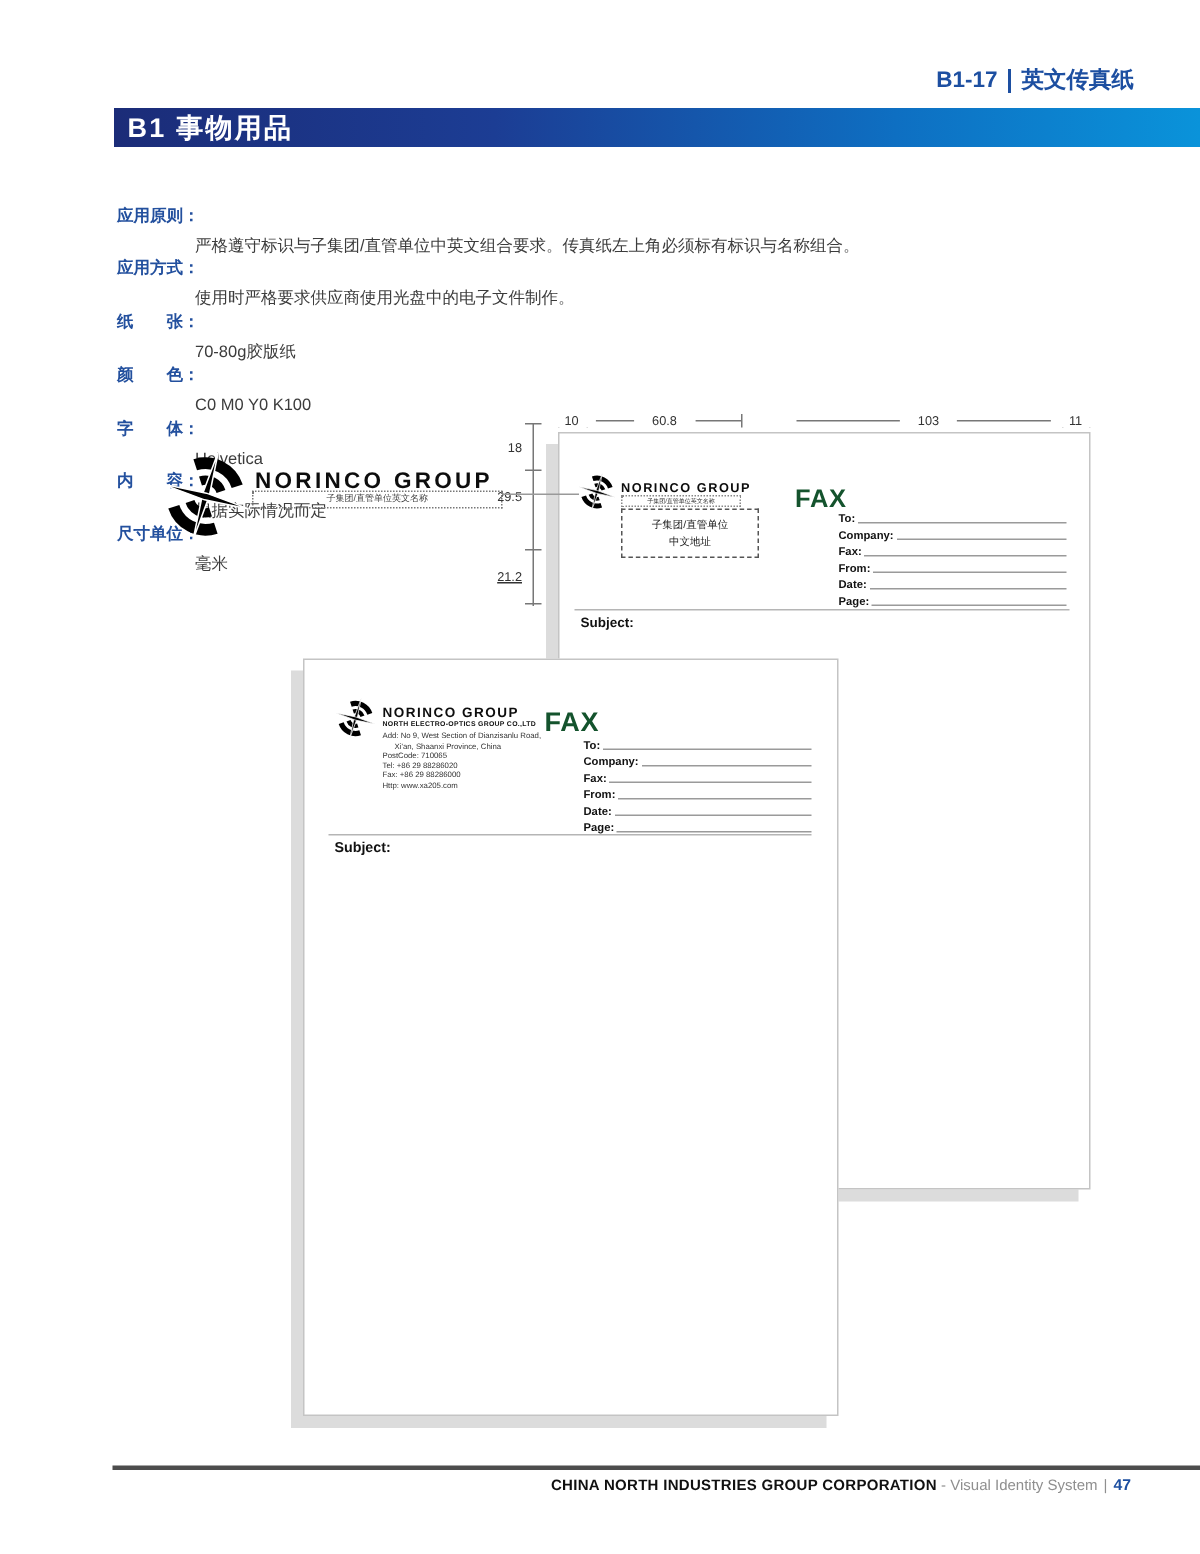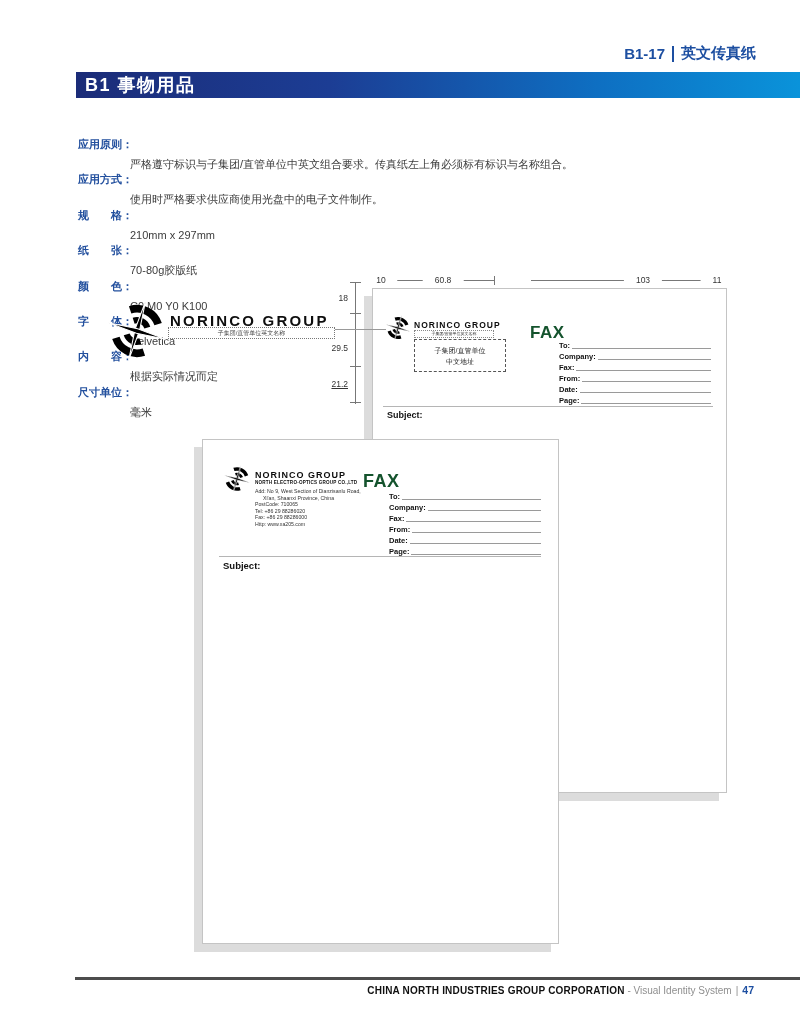--- a/index.html
+++ b/index.html
@@ -106,24 +106,20 @@
   <div class="specs">
     <div class="spec-row">
       <span class="spec-label">应用原则：</span>
       <span class="spec-value">严格遵守标识与子集团/直管单位中英文组合要求。传真纸左上角必须标有标识与名称组合。</span>
     </div>
     <div class="spec-row">
       <span class="spec-label">应用方式：</span>
       <span class="spec-value">使用时严格要求供应商使用光盘中的电子文件制作。</span>
     </div>
     <div class="spec-row">
-      <span class="spec-label">规　　格：</span>
-      <span class="spec-value">210mm x 297mm</span>
-    </div>
-    <div class="spec-row">
       <span class="spec-label">纸　　张：</span>
       <span class="spec-value">70-80g胶版纸</span>
     </div>
     <div class="spec-row">
       <span class="spec-label">颜　　色：</span>
       <span class="spec-value">C0 M0 Y0 K100</span>
     </div>
     <div class="spec-row">
       <span class="spec-label">字　　体：</span>
       <span class="spec-value">Helvetica</span>
@@ -141,30 +137,30 @@
   <div class="hline" style="left:372px;width:122px;"></div>
   <div class="hline" style="left:531px;width:177px;"></div>
   <div class="hline" style="left:708px;width:18px;"></div>
   <div class="htick" style="left:372px;"></div>
   <div class="htick" style="left:391px;"></div>
   <div class="htick" style="left:494px;"></div>
   <div class="htick" style="left:708px;"></div>
   <div class="htick" style="left:726px;"></div>
   <span class="dim-label" style="left:381px;">10</span>
   <span class="dim-label" style="left:443px;">60.8</span>
-  <span class="dim-label" style="left:619px;margin-left:24px;">103</span>
+  <span class="dim-label" style="left:619px;">103</span>
   <span class="dim-label" style="left:717px;">11</span>
 
   <div class="vline"></div>
   <div class="vtick" style="top:282px;"></div>
   <div class="vtick" style="top:313px;"></div>
   <div class="vtick" style="top:366px;"></div>
   <div class="vtick" style="top:402px;"></div>
   <span class="vdim-label" style="top:293px;">18</span>
-  <span class="vdim-label" style="top:343px;">29.5</span>
+  <span class="vdim-label" style="top:326px;">29.5</span>
   <span class="vdim-label" style="top:379px;text-decoration:underline;">21.2</span>
 
   <svg class="logo-icon-lg" viewBox="0 0 120 120">
     <g transform="rotate(-18 60 60)">
       <path d="M60 17 A43 43 0 0 1 103 60" stroke="#000" stroke-width="15" fill="none"></path>
       <path d="M60 103 A43 43 0 0 1 17 60" stroke="#000" stroke-width="15" fill="none"></path>
       <path d="M60 39 A21 21 0 0 1 81 60" stroke="#000" stroke-width="12" fill="none"></path>
       <path d="M60 81 A21 21 0 0 1 39 60" stroke="#000" stroke-width="12" fill="none"></path>
     </g>
     <g transform="rotate(16 60 60)">

